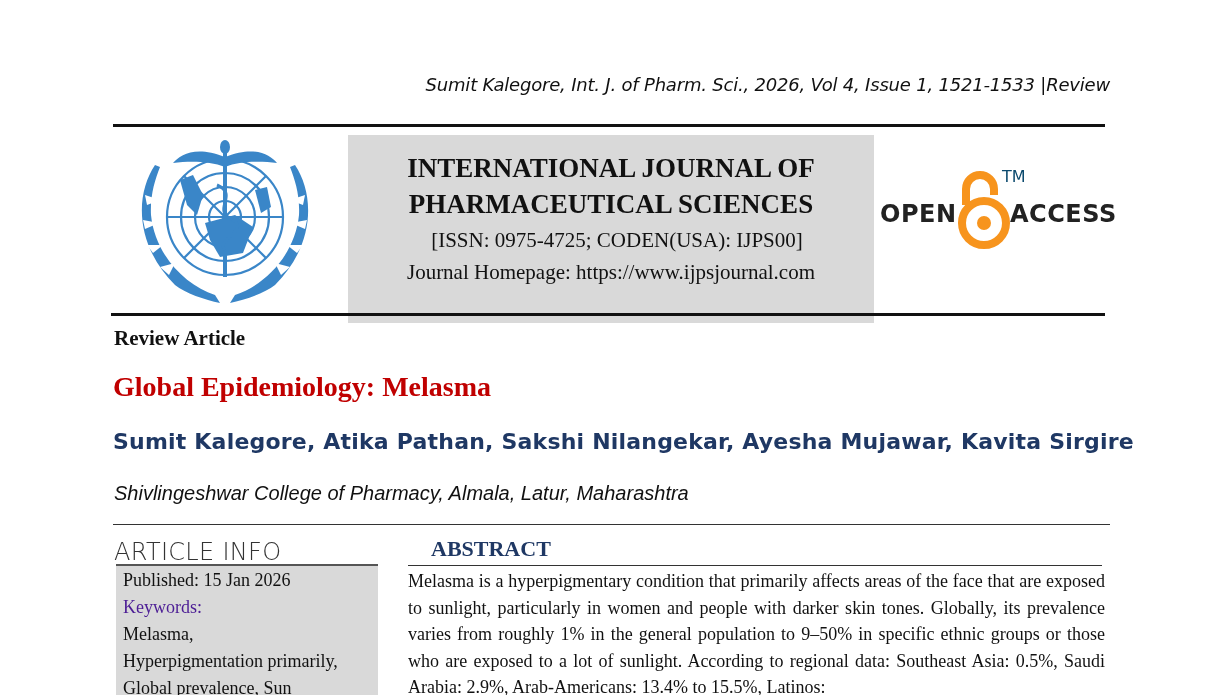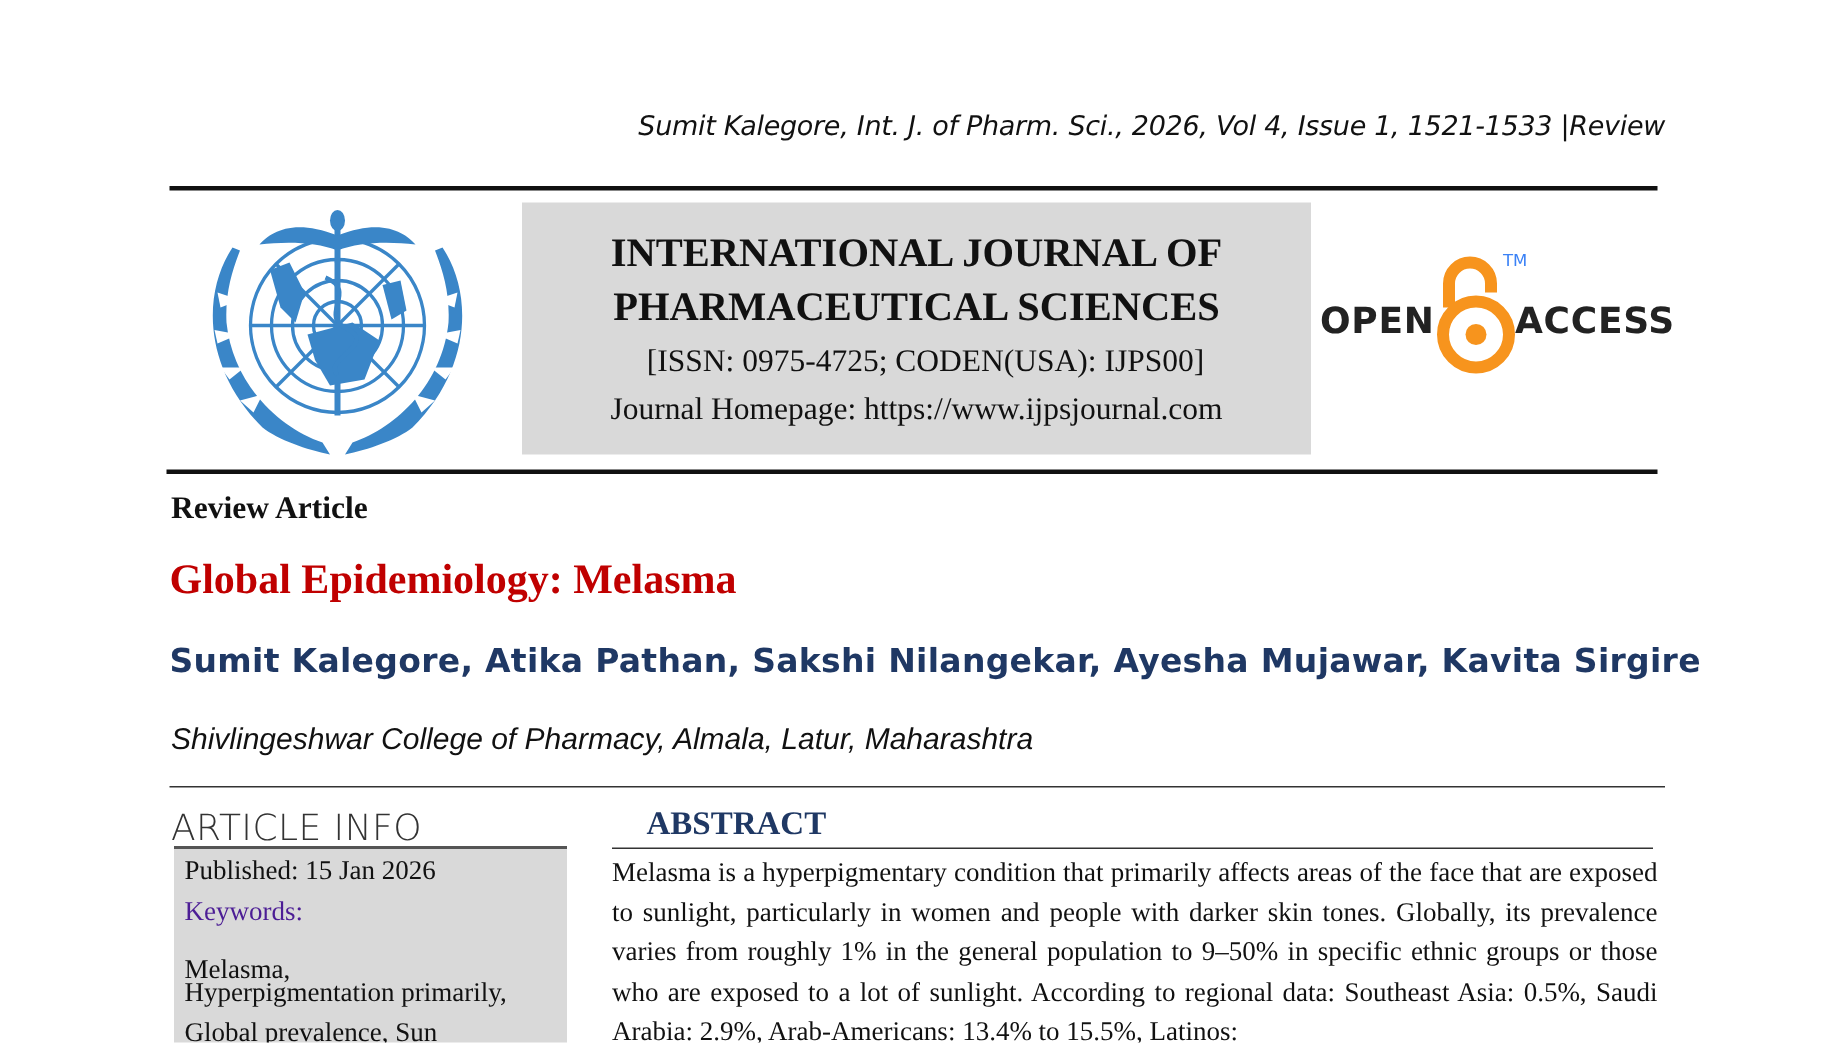--- a/index.html
+++ b/index.html
@@ -3,21 +3,21 @@
 <meta charset="utf-8">
 <style>
   html, body { margin:0; padding:0; background:#ffffff; }
   body { width:1220px; height:695px; position:relative; overflow:hidden; }
   .abs { position:absolute; }
   .running-head { left:0; width:1110px; top:74px; text-align:right;
     font-family:"DejaVu Sans", sans-serif; font-style:italic; font-size:18px; color:#111; letter-spacing:-0.2px; }
   .rule-top { left:113px; top:124px; width:992px; height:3px; background:#111; }
   .rule-bot { left:111px; top:313px; width:994px; height:3px; background:#111; }
   .logo { left:125px; top:135px; width:200px; height:172px; }
-  .banner { left:348px; top:135px; width:526px; height:168px; background:#d9d9d9;
+  .banner { left:348px; top:135px; width:526px; height:188px; background:#d9d9d9;
     font-family:"Liberation Serif", serif; text-align:center; color:#111; }
   .banner .t1 { position:absolute; left:0; right:0; top:16px; font-size:27px; font-weight:bold; line-height:34px; }
   .banner .t2 { position:absolute; left:0; right:0; top:52px; font-size:27px; font-weight:bold; line-height:34px; }
   .banner .t3 { position:absolute; left:0; right:0; top:92px; font-size:21px; line-height:26px;padding-left:12px; }
   .banner .t4 { position:absolute; left:0; right:0; top:124px; font-size:21px; line-height:26px; }
   .oa { left:880px; top:165px; width:228px; height:90px; }
   .oa-text { position:absolute; font-family:"DejaVu Sans", sans-serif; font-weight:bold; font-size:24px; color:#222; top:35px; letter-spacing:0.5px;text-align:right; }
   .article-type { left:114px; top:326px; font-family:"Liberation Serif", serif; font-weight:bold; font-size:21px; color:#111;text-align:center; }
   .title { left:113px; top:371px; font-family:"Liberation Serif", serif; font-weight:bold; font-size:28px; color:#c00000; }
   .authors { left:113px; top:429px; font-family:"DejaVu Sans", sans-serif; font-weight:bold; font-size:22px; color:#1f3864; letter-spacing:0.2px; }
@@ -88,37 +88,37 @@
   <div class="t4">Journal Homepage: https://www.ijpsjournal.com</div>
 </div>
 
 <div class="abs oa">
   <span class="oa-text" style="left:0;">OPEN</span>
   <svg class="abs" style="left:74px; top:0;" width="60" height="90" viewBox="0 0 60 90">
     <path d="M12 40 L12 24 A14 14 0 0 1 40 24 L40 30" fill="none" stroke="#f7941d" stroke-width="8"></path>
     <circle cx="30" cy="58" r="22" fill="none" stroke="#f7941d" stroke-width="8"></circle>
     <circle cx="30" cy="58" r="7" fill="#f7941d"></circle>
   </svg>
-  <span class="abs" style="left:122px; top:2px; font-family:'DejaVu Sans',sans-serif; font-size:11px; color:#3b82f6;">TM</span>
+  <span class="abs" style="left:122px; top:2px; font-family:'DejaVu Sans',sans-serif; font-size:16px; color:#0c4a6e;">TM</span>
   <span class="oa-text" style="left:130px;">ACCESS</span>
 </div>
 
 <div class="abs rule-bot"></div>
 
 <div class="abs article-type">Review Article</div>
 <div class="abs title">Global Epidemiology: Melasma</div>
 <div class="abs authors">Sumit Kalegore, Atika Pathan, Sakshi Nilangekar, Ayesha Mujawar, Kavita Sirgire</div>
 <div class="abs affil">Shivlingeshwar College of Pharmacy, Almala, Latur, Maharashtra</div>
 <div class="abs rule-sep"></div>
 
 <div class="abs info-head">ARTICLE INFO</div>
 <div class="abs info-box">
   <div style="top:4px;">Published:  15 Jan 2026</div>
   <div style="top:31px;" class="kw-label">Keywords:</div>
-  <div style="top:58px;margin-top:12px;">Melasma,</div>
+  <div style="top:58px;">Melasma,</div>
   <div style="top:85px;">Hyperpigmentation primarily,</div>
   <div style="top:112px;">Global prevalence, Sun</div>
 </div>
 
 <div class="abs abs-head">ABSTRACT</div>
 <div class="abs abs-rule"></div>
 <div class="abs abs-body">
   <p>Melasma is a hyperpigmentary condition that primarily affects areas of the face that are exposed to sunlight, particularly in women and people with darker skin tones. Globally, its prevalence varies from roughly 1% in the general population to 9–50% in specific ethnic groups or those who are exposed to a lot of sunlight. According to regional data: Southeast Asia: 0.5%, Saudi Arabia: 2.9%, Arab-Americans: 13.4% to 15.5%, Latinos:</p>
 </div>
 

